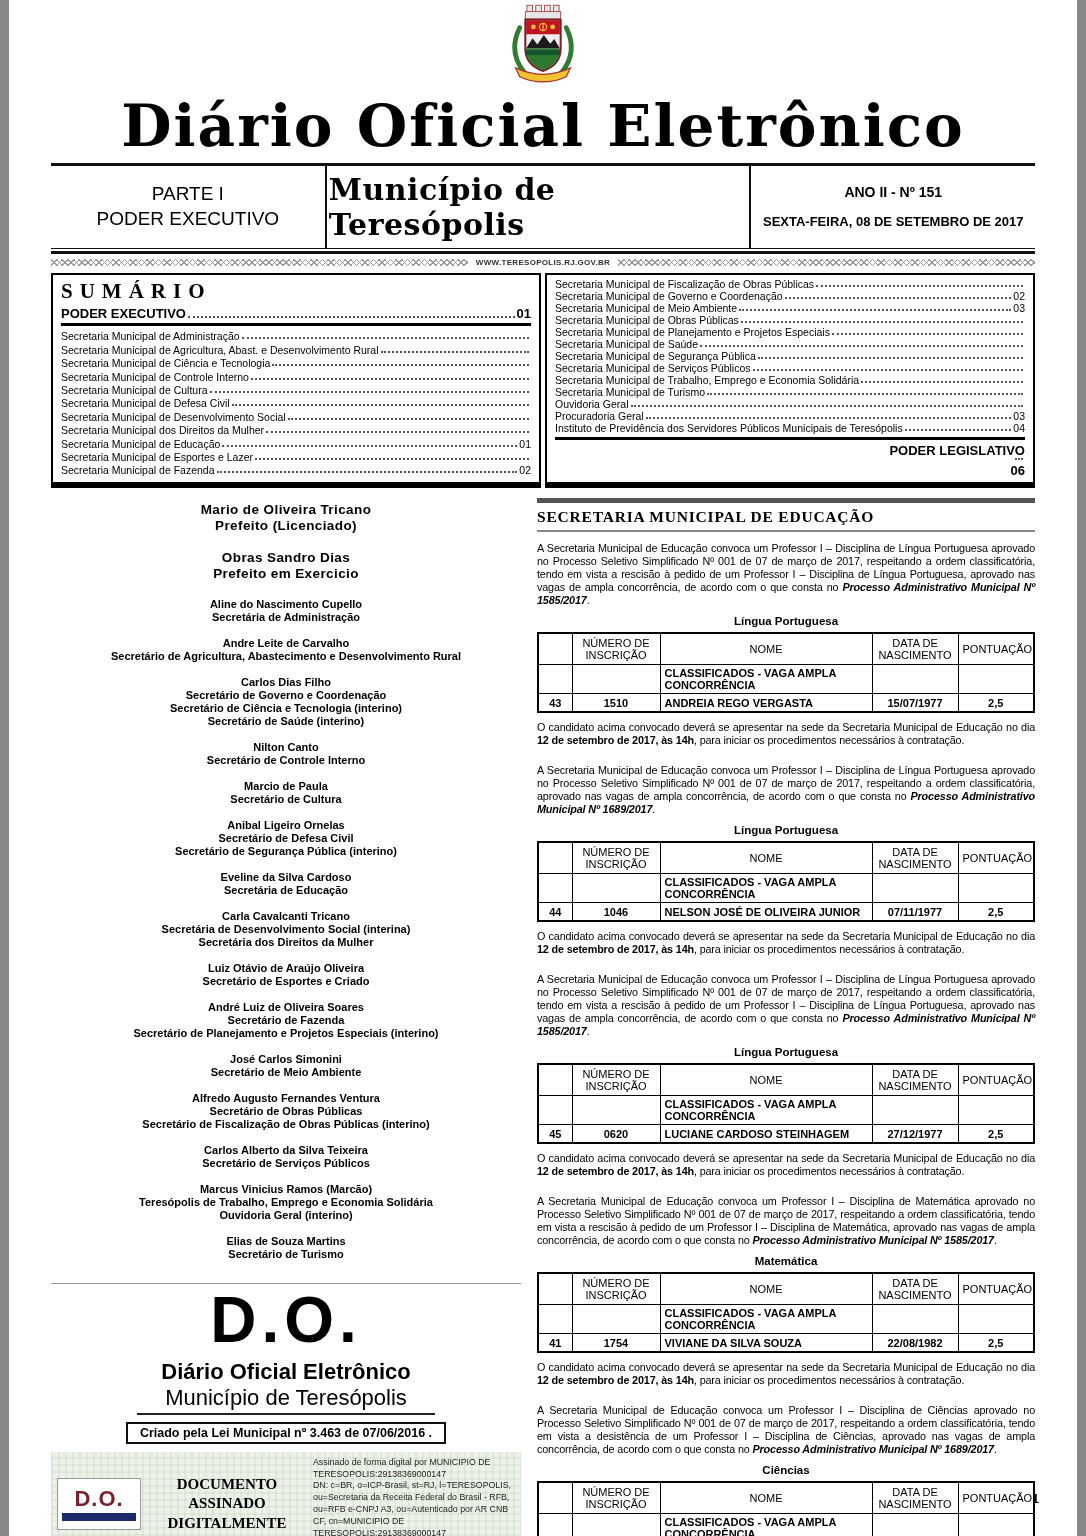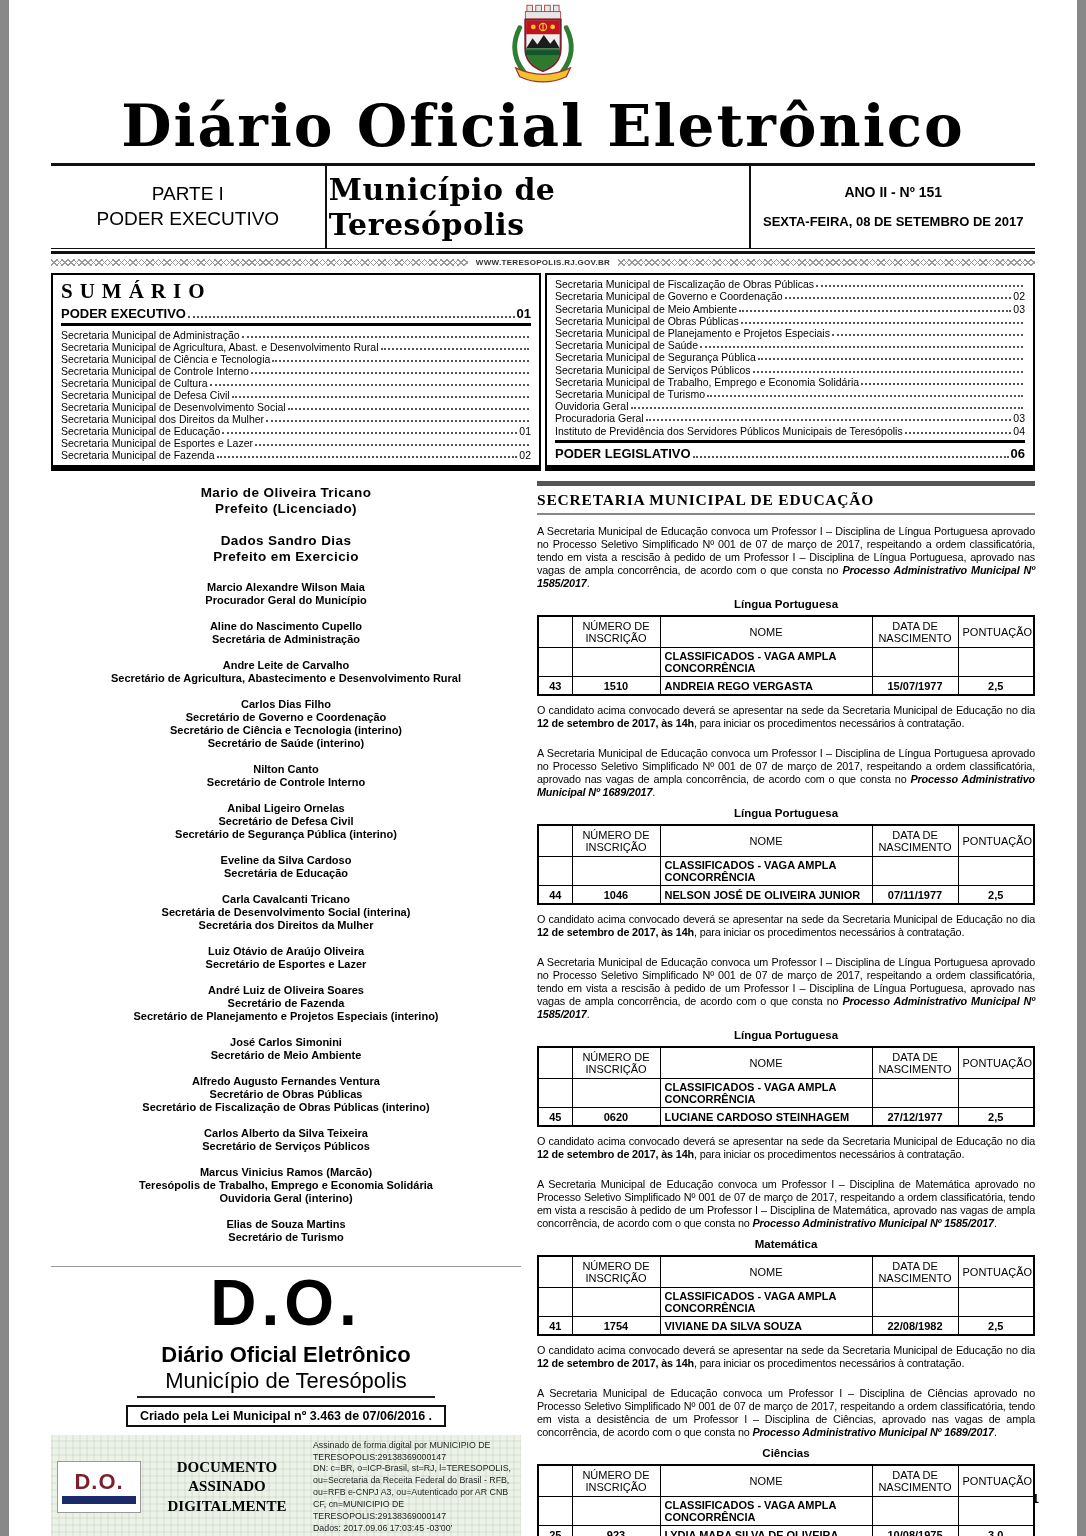--- a/index.html
+++ b/index.html
@@ -33,21 +33,21 @@
   
   .toc{display:flex;gap:4px;align-items:stretch;}
   .toc-box{flex:1;border:2px solid #000;border-bottom:6px solid #000;padding:3px 8px 4px;min-height:176px;
     display:flex;flex-direction:column;box-sizing:border-box;}
   .toc-title{font-family:"Liberation Serif",serif;font-size:21px;letter-spacing:7px;font-weight:600;margin:1px 0 2px;}
   .toc-row{display:flex;align-items:flex-end;}
   .toc-label{white-space:nowrap;}
   .toc-leader{flex:1;border-bottom:2px dotted #555;margin:0 2px 3px;min-width:8px;}
   .toc-page{white-space:nowrap;}
   .toc-top{font-size:13px;font-weight:bold;border-bottom:3px solid #000;padding-bottom:2px;margin-bottom:3px;}
-  .toc-bottom{font-size:13px;font-weight:bold;border-top:3px solid #000;padding-top:3px;margin-top:3px;}
+  .toc-bottom{font-size:13px;font-weight:bold;border-top:3px solid #000;padding-top:3px;margin-top:3px;flex-direction:column;}
   .toc-list{flex:1;display:flex;flex-direction:column;justify-content:space-evenly;}
   .toc-list .toc-row{font-size:10.5px;}
   
   .columns{display:flex;gap:16px;margin-top:10px;}
   .col-left{width:488px;box-sizing:border-box;}
   .col-right{flex:1;box-sizing:border-box;}
   
   .officials{text-align:center;padding-top:4px;}
   .official{margin-bottom:13px;font-weight:bold;font-size:11px;line-height:13px;}
   .official-em{font-size:13.5px;line-height:16px;letter-spacing:.4px;margin-bottom:16px;}
@@ -280,62 +280,62 @@
   </section>
 
   <main class="columns">
     <div class="col-left">
       <div class="officials" id="officials">
           <div class="official official-em">
             <div class="official-name">Mario de Oliveira Tricano</div>
             <div class="official-role">Prefeito (Licenciado)</div>
           </div>
           <div class="official official-em">
-            <div class="official-name">Dados Sandro Dias</div>
+            <div class="official-name">Obras Sandro Dias</div>
             <div class="official-role">Prefeito em Exercicio</div>
-          </div>
-          <div class="official">
-            <div class="official-name">Marcio Alexandre Wilson Maia</div>
-            <div class="official-role">Procurador Geral do Município</div>
           </div>
           <div class="official">
             <div class="official-name">Aline do Nascimento Cupello</div>
             <div class="official-role">Secretária de Administração</div>
           </div>
           <div class="official">
             <div class="official-name">Andre Leite de Carvalho</div>
             <div class="official-role">Secretário de Agricultura, Abastecimento e Desenvolvimento Rural</div>
           </div>
           <div class="official">
             <div class="official-name">Carlos Dias Filho</div>
             <div class="official-role">Secretário de Governo e Coordenação</div>
             <div class="official-role">Secretário de Ciência e Tecnologia (interino)</div>
             <div class="official-role">Secretário de Saúde (interino)</div>
           </div>
           <div class="official">
             <div class="official-name">Nilton Canto</div>
             <div class="official-role">Secretário de Controle Interno</div>
           </div>
           <div class="official">
+            <div class="official-name">Marcio de Paula</div>
+            <div class="official-role">Secretário de Cultura</div>
+          </div>
+          <div class="official">
             <div class="official-name">Anibal Ligeiro Ornelas</div>
             <div class="official-role">Secretário de Defesa Civil</div>
             <div class="official-role">Secretário de Segurança Pública (interino)</div>
           </div>
           <div class="official">
             <div class="official-name">Eveline da Silva Cardoso</div>
             <div class="official-role">Secretária de Educação</div>
           </div>
           <div class="official">
             <div class="official-name">Carla Cavalcanti Tricano</div>
             <div class="official-role">Secretária de Desenvolvimento Social (interina)</div>
             <div class="official-role">Secretária dos Direitos da Mulher</div>
           </div>
           <div class="official">
             <div class="official-name">Luiz Otávio de Araújo Oliveira</div>
-            <div class="official-role">Secretário de Esportes e Lazer</div>
+            <div class="official-role">Secretário de Esportes e Criado</div>
           </div>
           <div class="official">
             <div class="official-name">André Luiz de Oliveira Soares</div>
             <div class="official-role">Secretário de Fazenda</div>
             <div class="official-role">Secretário de Planejamento e Projetos Especiais (interino)</div>
           </div>
           <div class="official">
             <div class="official-name">José Carlos Simonini</div>
             <div class="official-role">Secretário de Meio Ambiente</div>
           </div>

